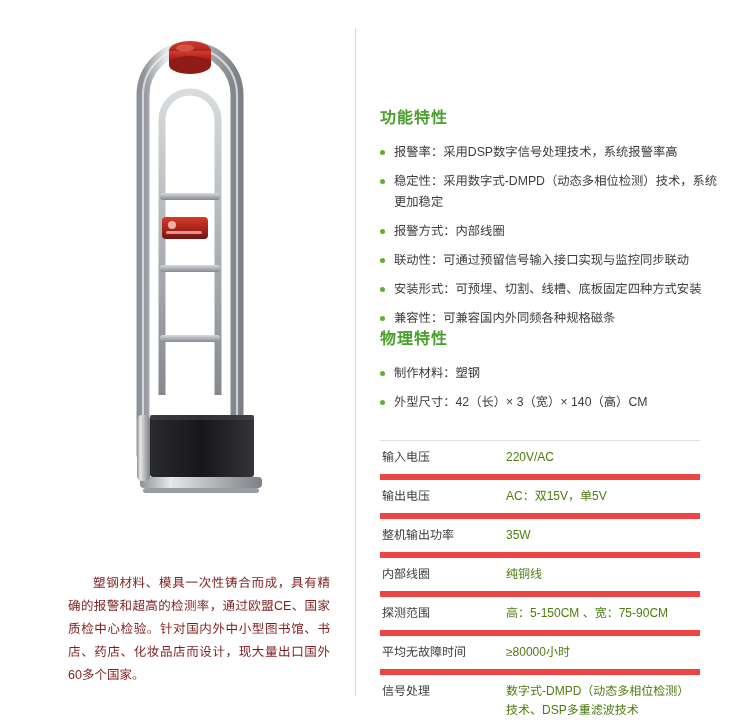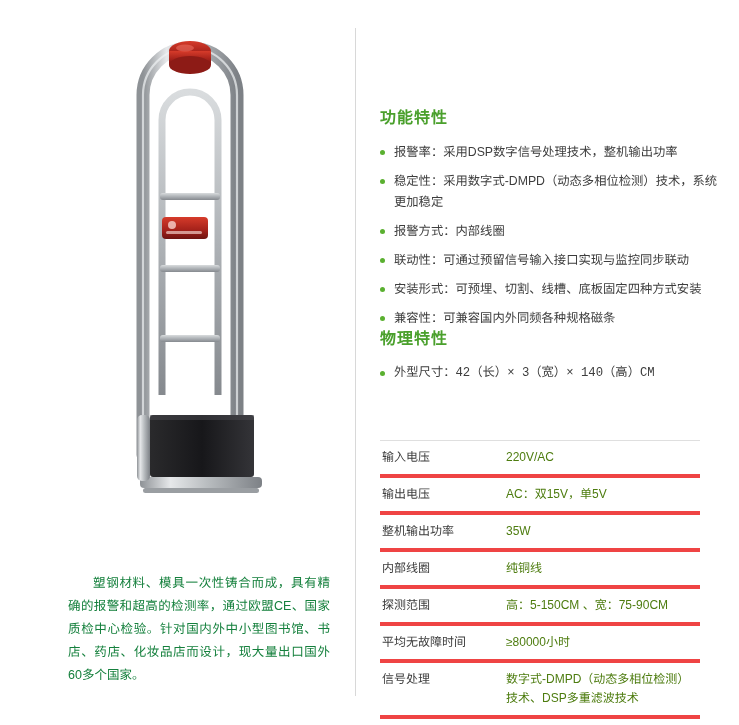--- a/index.html
+++ b/index.html
@@ -58,42 +58,42 @@
   .overview-title {
     color: #4aa02c;
     font-size: 15px;
     font-weight: bold;
     letter-spacing: 2px;
     margin: 0 0 10px 0;
   }
   .overview-body {
     font-size: 12.5px;
     line-height: 23px;
-    color: #15803d;
+    color: #7f1d1d;
     text-indent: 2em;
     margin: 0;
     text-align: justify;
   }
 
   
   .right-col {
     position: absolute;
     left: 380px;
     top: 0;
     width: 340px;
   }
   .section-title {
     color: #4aa02c;
     font-size: 16px;
     font-weight: bold;
     letter-spacing: 1px;
     margin: 0 0 14px 0;
   }
   .sec-features { position: absolute; left: 0; top: 104px; width: 340px; }
-  .sec-physical { position: absolute; left: 0; top: 325px; width: 340px; font-family: Liberation Mono, monospace; }
+  .sec-physical { position: absolute; left: 0; top: 325px; width: 340px; }
   .sec-technical { position: absolute; left: 0; top: 440px; width: 340px; }
 
   ul.bullets {
     list-style: none;
     margin: 0;
     padding: 0;
   }
   ul.bullets li {
     position: relative;
     padding-left: 14px;
@@ -113,21 +113,21 @@
   }
   ul.bullets li .txt { display: block; }
 
   
   table.spec {
     border-collapse: collapse;
     width: 320px;
     font-size: 12px;
     color: #3d3d3d;
   }
-  table.spec tr { border-bottom: 4px solid #ef4444; }
+  table.spec tr { border-bottom: 6px solid #ef4444; }
   table.spec tr:first-child { border-top: 1px solid #dfdfdf; }
   table.spec td {
     padding: 7px 4px 7px 2px;
     vertical-align: top;
     line-height: 19px;
   }
   table.spec td.k { width: 118px; color: #3d3d3d; }
   table.spec td.v { color: #4d7c0f; }
 </style>
 </head>
@@ -199,21 +199,21 @@
     </div>
   </div>
 
   <div class="right-col">
 
     <div class="sec-features">
       <h3 class="section-title">功能特性</h3>
       <ul class="bullets">
         <li>
           <span class="dot"></span>
-          <span class="txt">报警率：采用DSP数字信号处理技术，整机输出功率</span>
+          <span class="txt">报警率：采用DSP数字信号处理技术，系统报警率高</span>
         </li>
         <li>
           <span class="dot"></span>
           <span class="txt">稳定性：采用数字式-DMPD（动态多相位检测）技术，系统更加稳定</span>
         </li>
         <li>
           <span class="dot"></span>
           <span class="txt">报警方式：内部线圈</span>
         </li>
         <li>
@@ -229,20 +229,24 @@
           <span class="txt">兼容性：可兼容国内外同频各种规格磁条</span>
         </li>
       </ul>
     </div>
 
     <div class="sec-physical">
       <h3 class="section-title">物理特性</h3>
       <ul class="bullets">
         <li>
           <span class="dot"></span>
+          <span class="txt">制作材料：塑钢</span>
+        </li>
+        <li>
+          <span class="dot"></span>
           <span class="txt">外型尺寸：42（长）× 3（宽）× 140（高）CM</span>
         </li>
       </ul>
     </div>
 
     <div class="sec-technical">
       <table class="spec">
         <tbody>
           <tr>
             <td class="k">输入电压</td>

